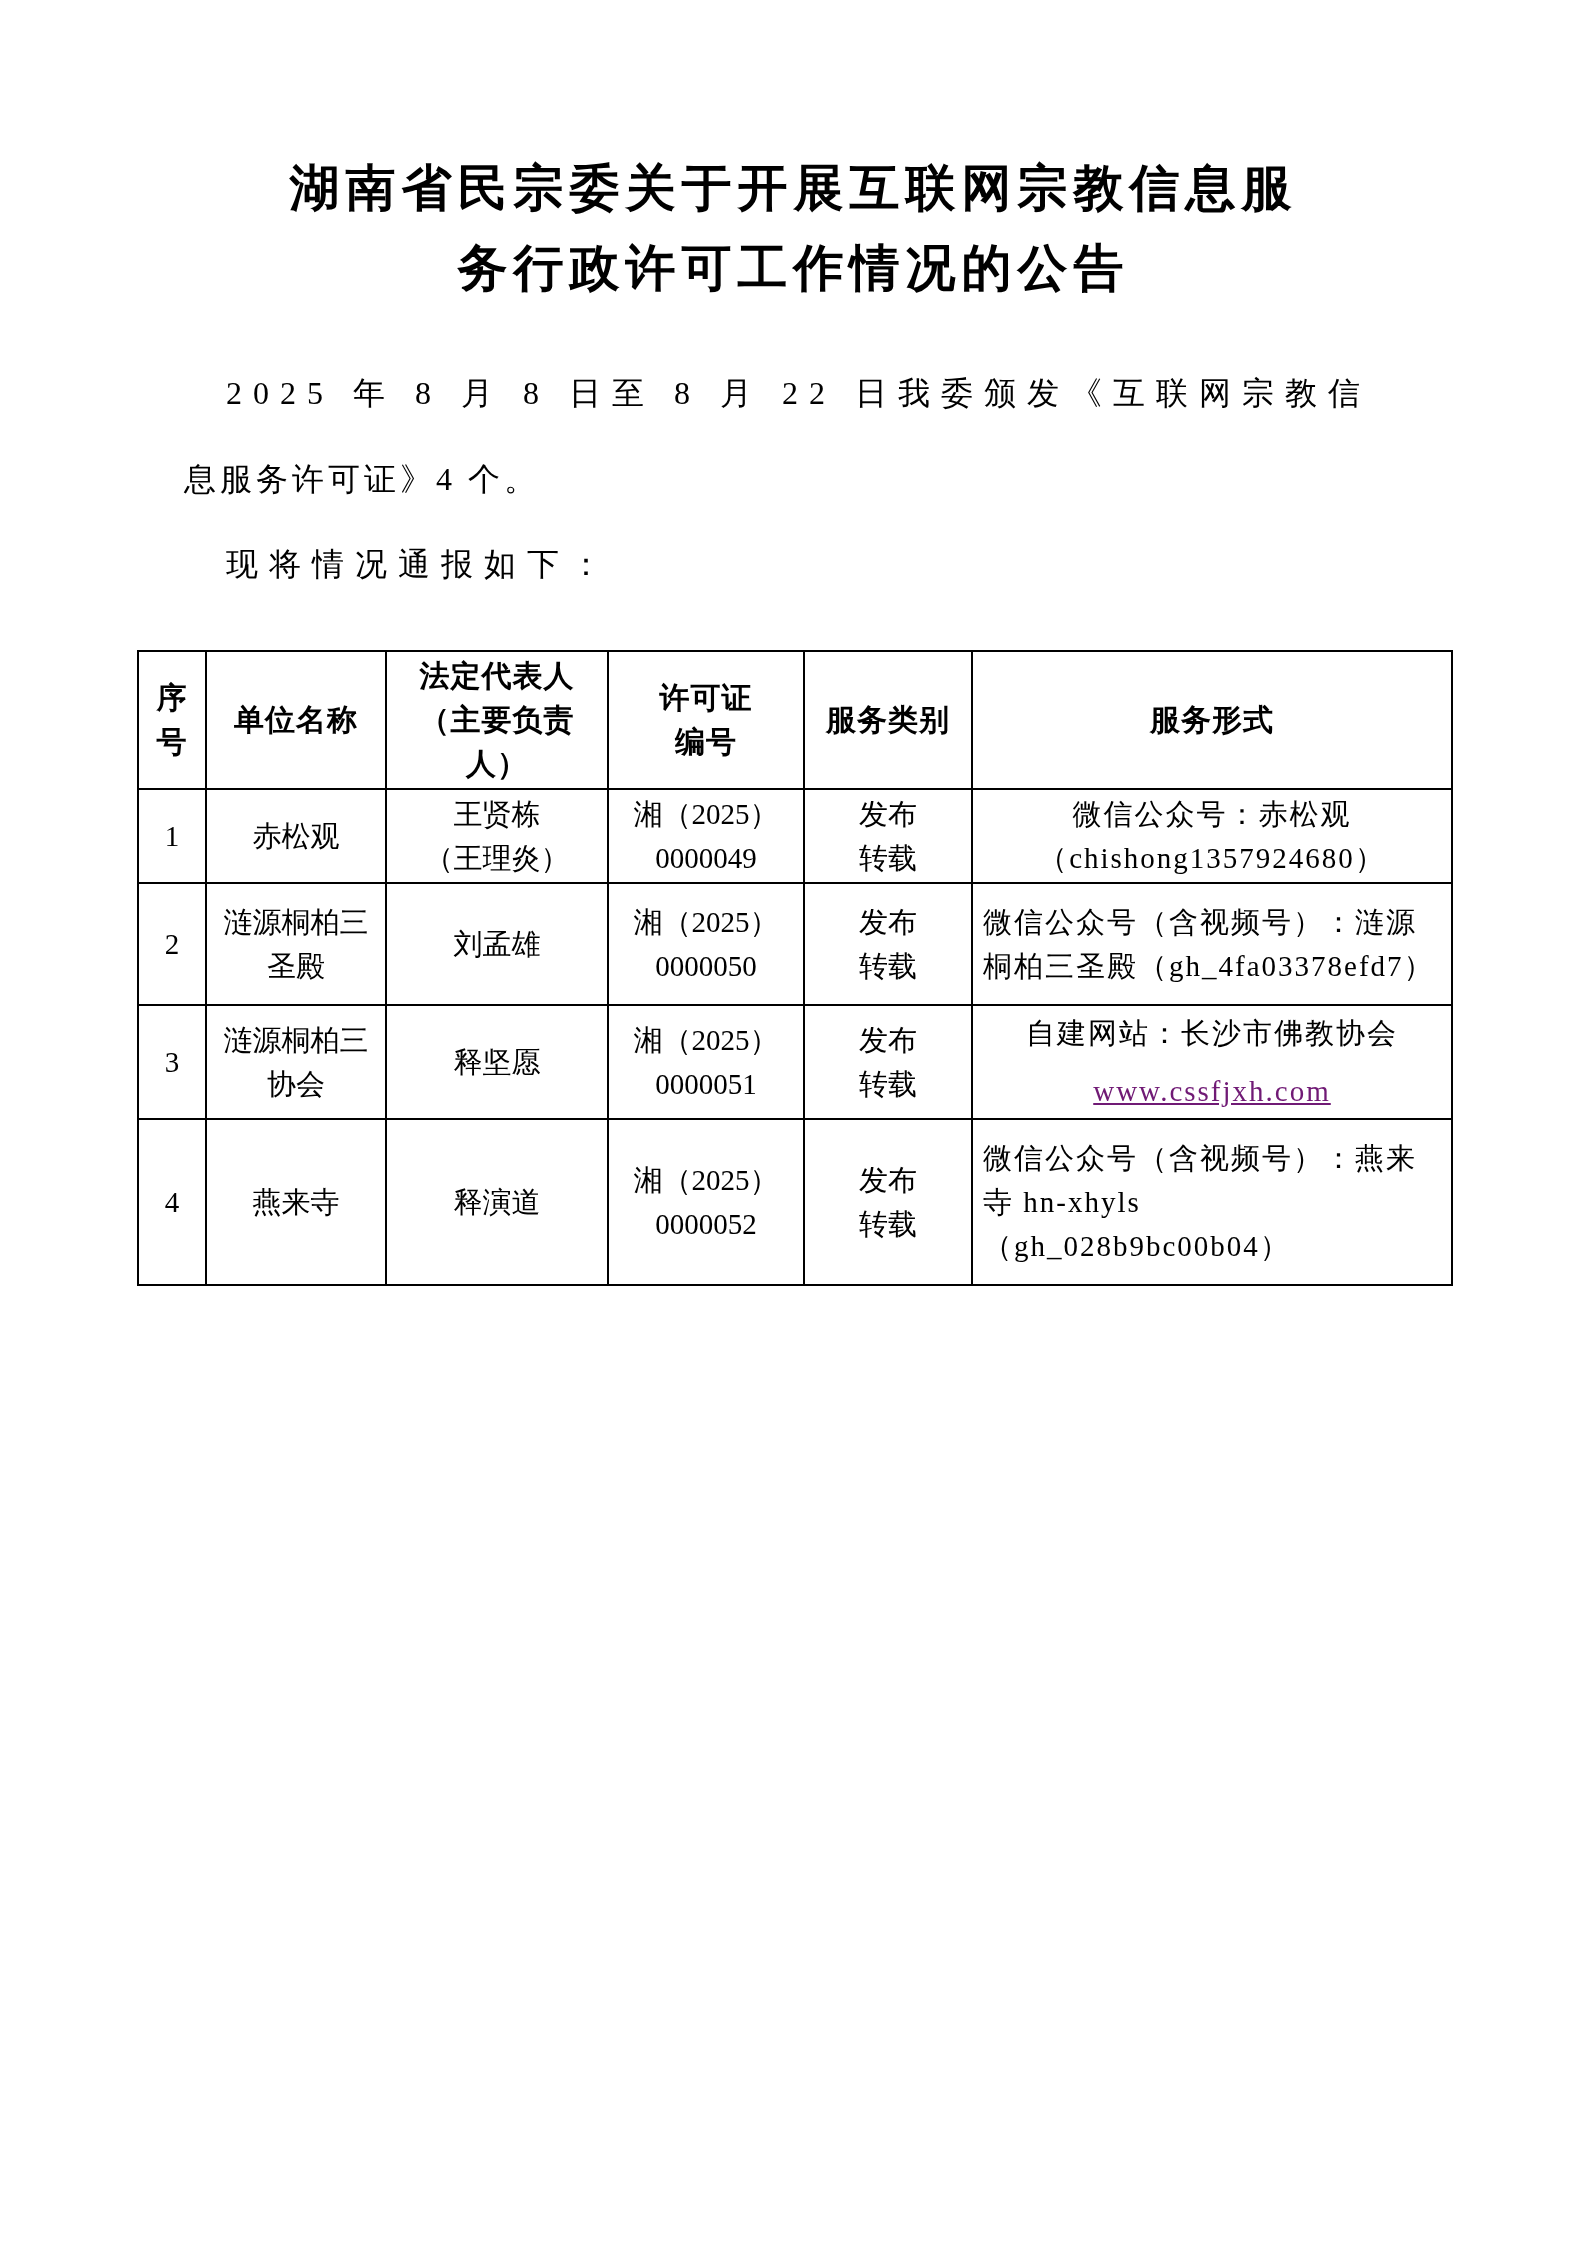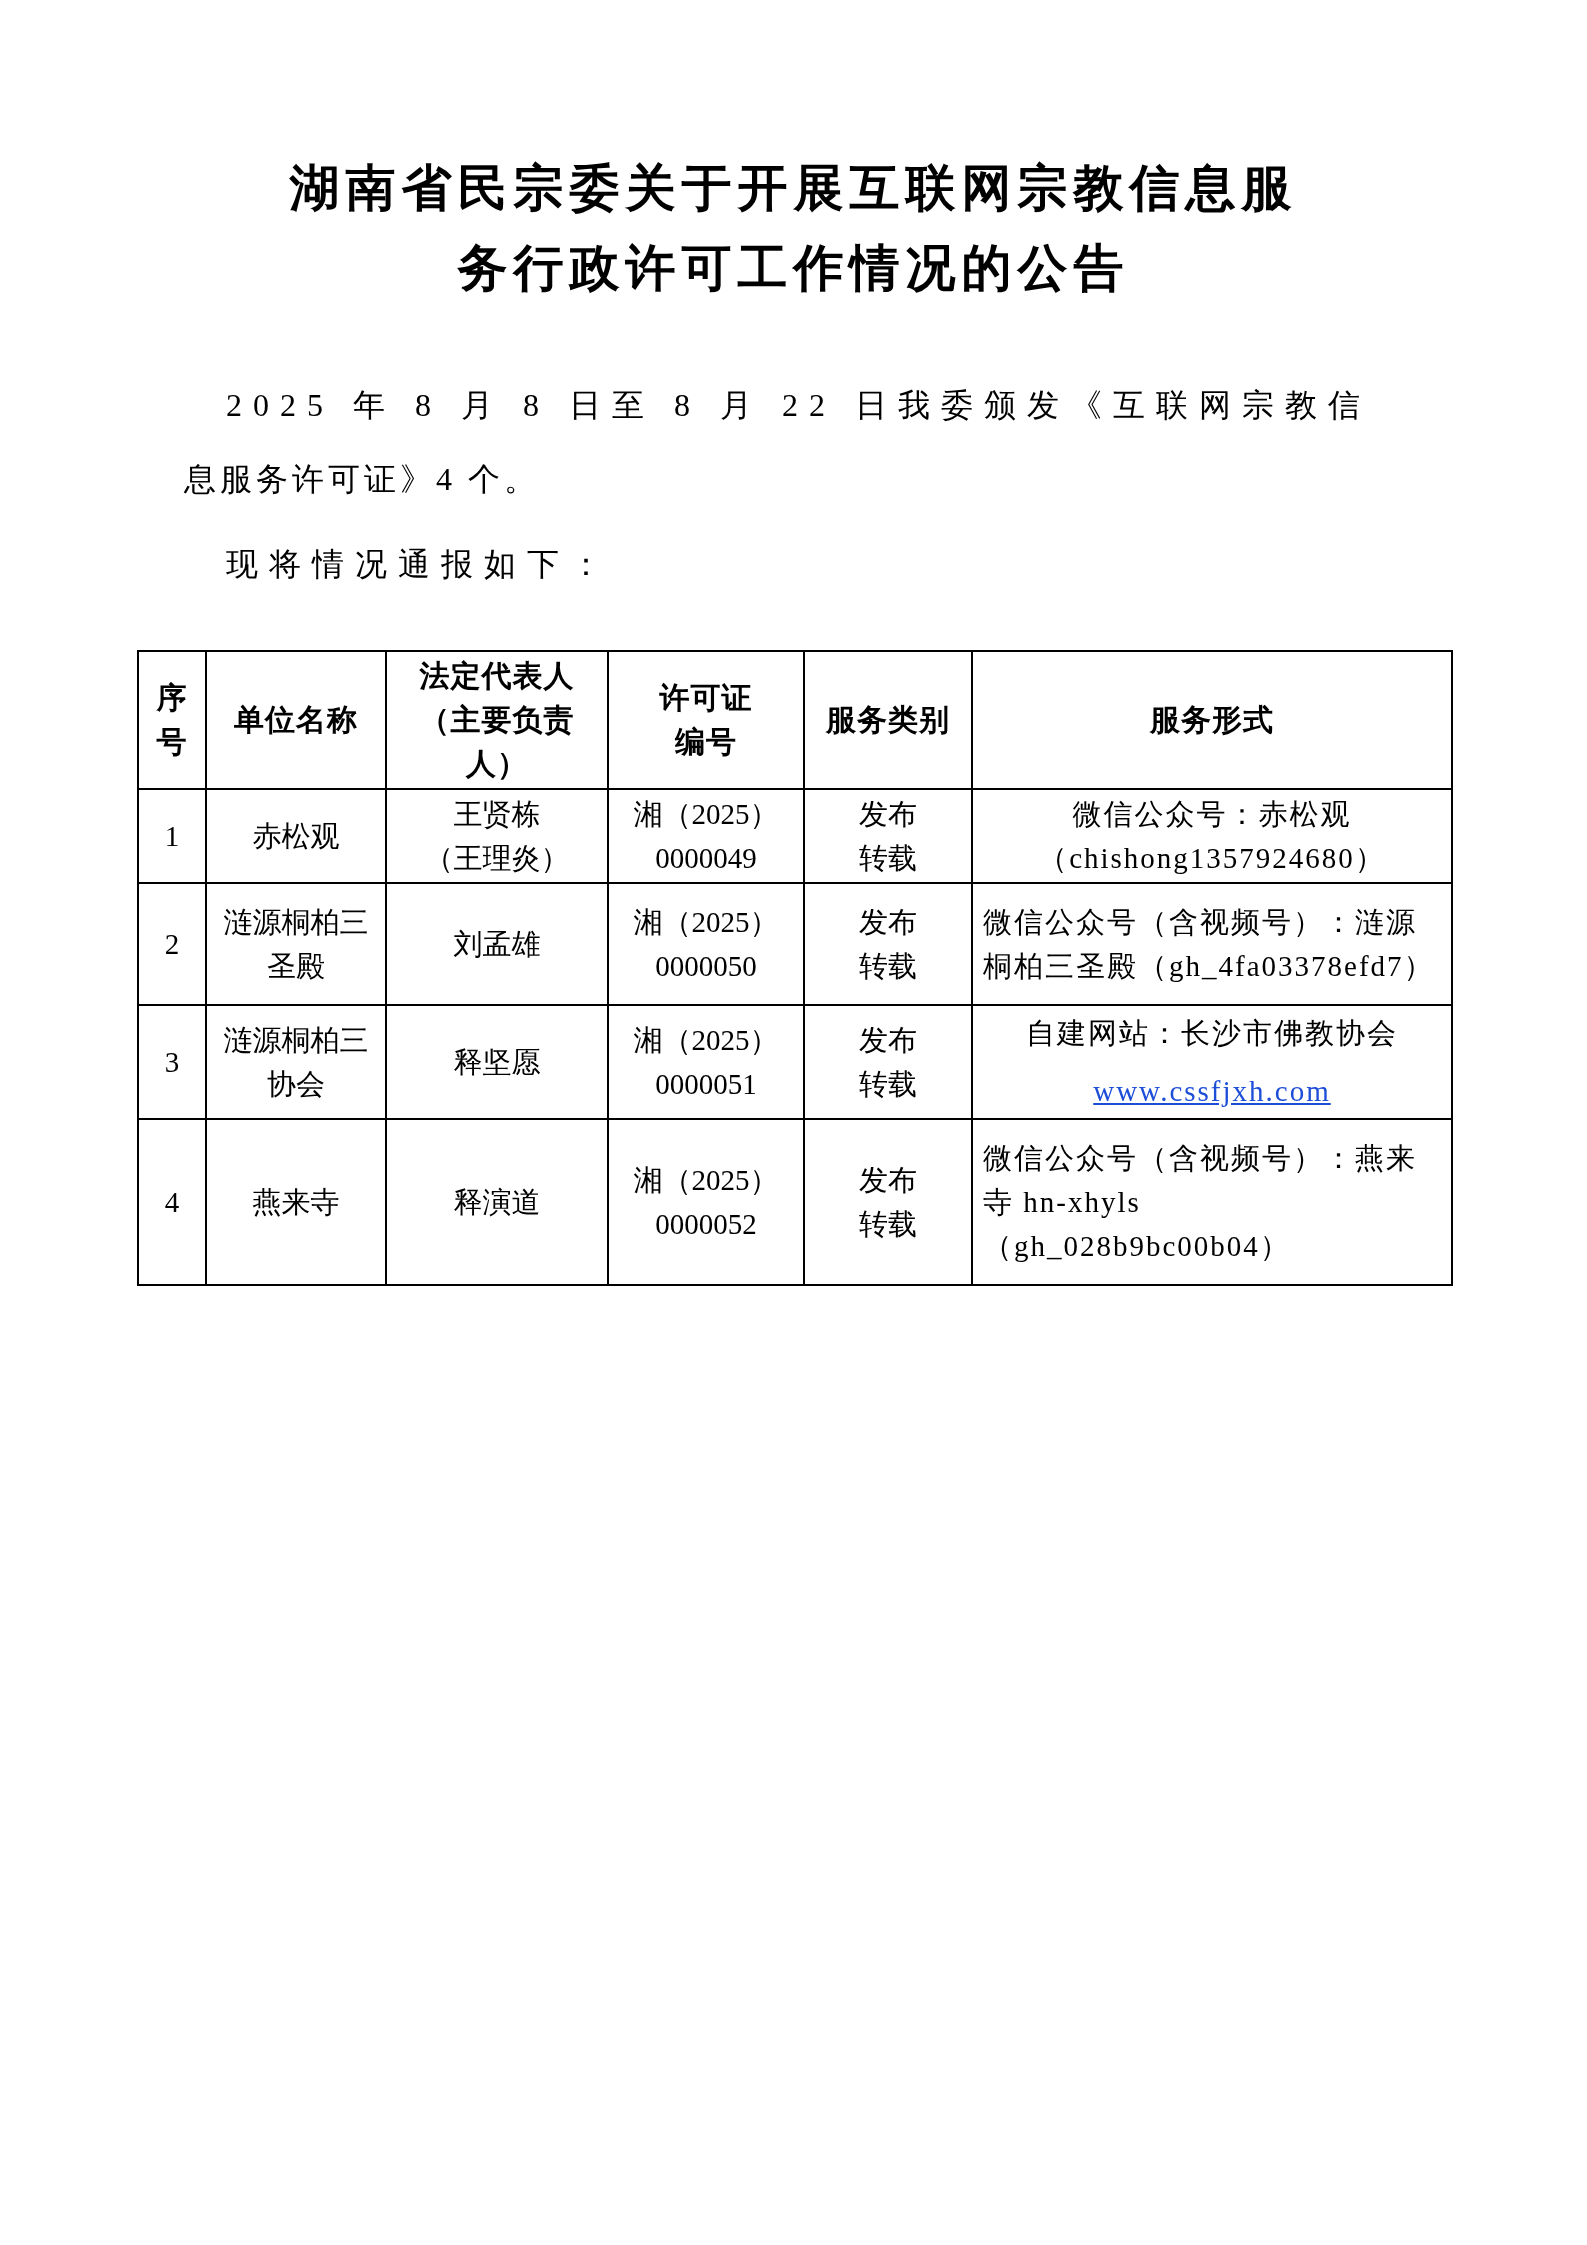--- a/index.html
+++ b/index.html
@@ -17,21 +17,21 @@
     top:148px;
     left:0;
     width:100%;
     text-align:center;
     font-size:50px;
     font-weight:bold;
     line-height:80px;
     letter-spacing:6px;
   }
   .body-line { position:absolute; font-size:32px; white-space:nowrap; }
-  .p1l1 { top:384px; left:226px; letter-spacing:11px; }
+  .p1l1 { top:372px; left:226px; letter-spacing:11px; }
   .p1l2 { top:458px; left:184px; letter-spacing:4px; }
   .p2   { top:543px; left:226px; letter-spacing:11px; }
 
   table.permits {
     position:absolute;
     top:650px;
     left:137px;
     width:1314px;
     border-collapse:collapse;
     table-layout:fixed;
@@ -47,21 +47,21 @@
   }
   .permits th { font-weight:bold; font-size:30px; line-height:38px; letter-spacing:1px; }
   .permits tr.hdr  { height:80px; }
   .permits tr.r1   { height:92px; }
   .permits tr.r2   { height:92px; }
   .permits tr.r3   { height:114px; }
   .permits tr.r4   { height:90px; }
   .permits td.form-left  { text-align:left; padding:16px 10px; letter-spacing:2px; }
   .permits td.form-center{ text-align:center; letter-spacing:2px; }
   .permits .cell-line { line-height:44px; }
-  .website-link { color:#1d4ed8; text-decoration:underline; }
+  .website-link { color:#701a75; text-decoration:underline; }
   .link-row { margin-top:14px; line-height:44px; }
 </style>
 </head>
 <body>
 
 <div class="page">
 
   <div class="doc-title">
     <div>湖南省民宗委关于开展互联网宗教信息服</div>
     <div>务行政许可工作情况的公告</div>

